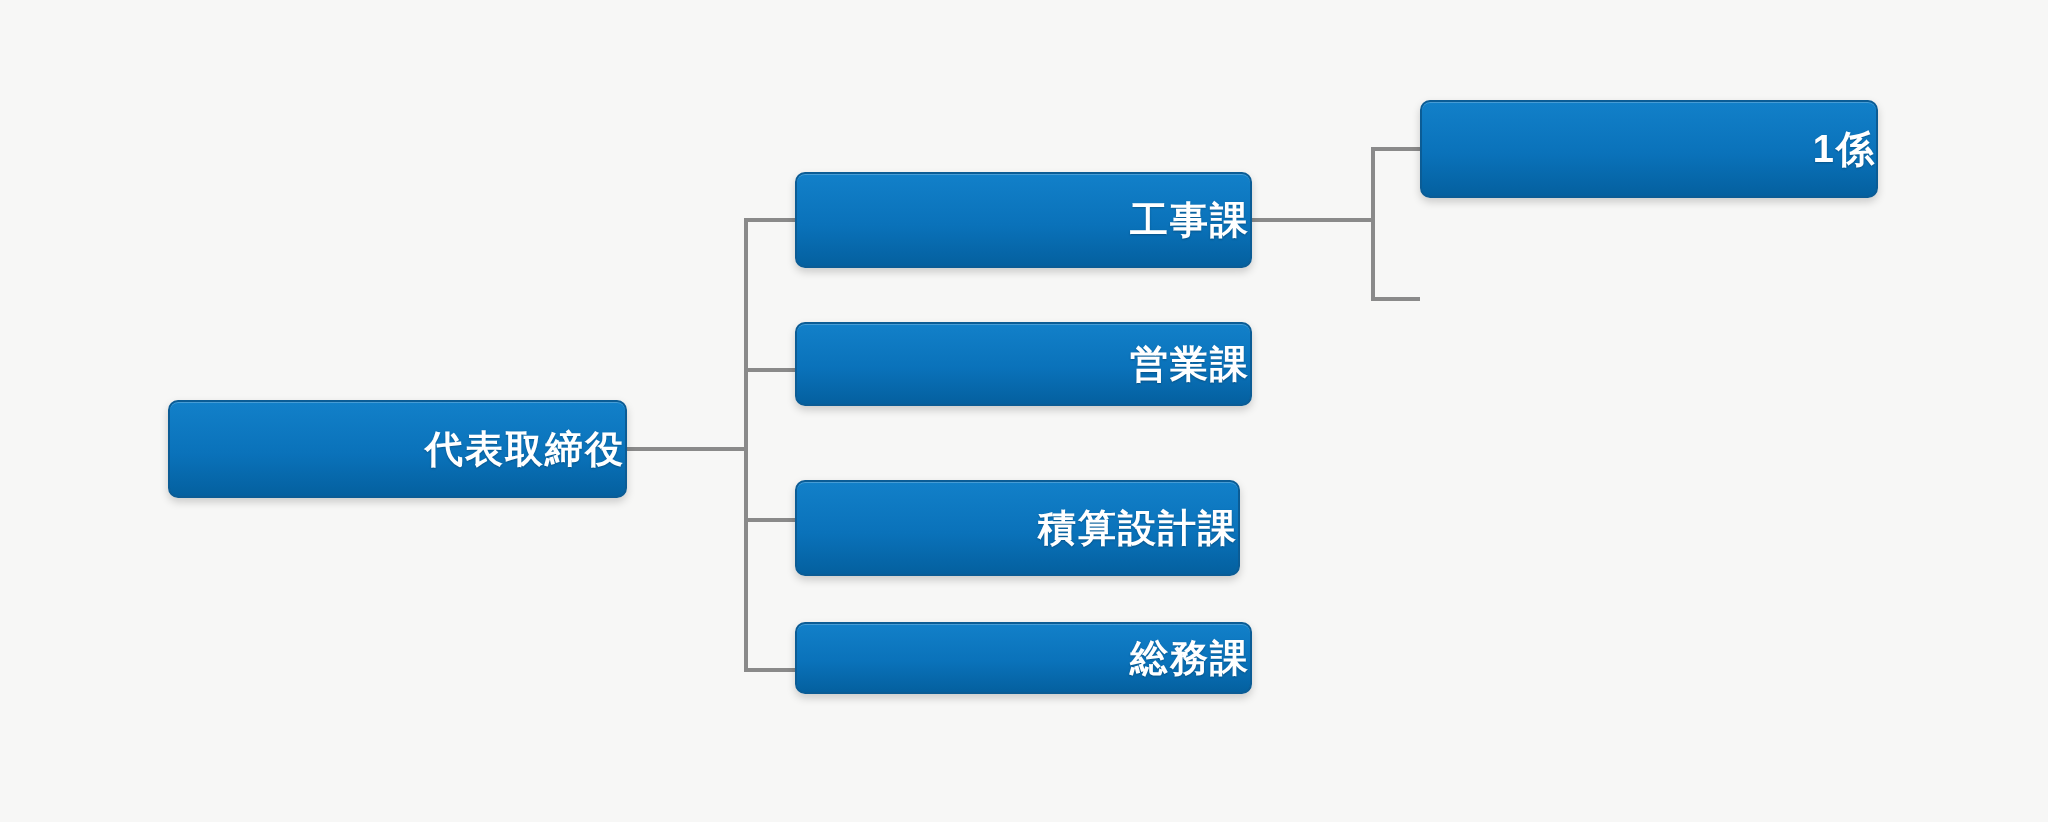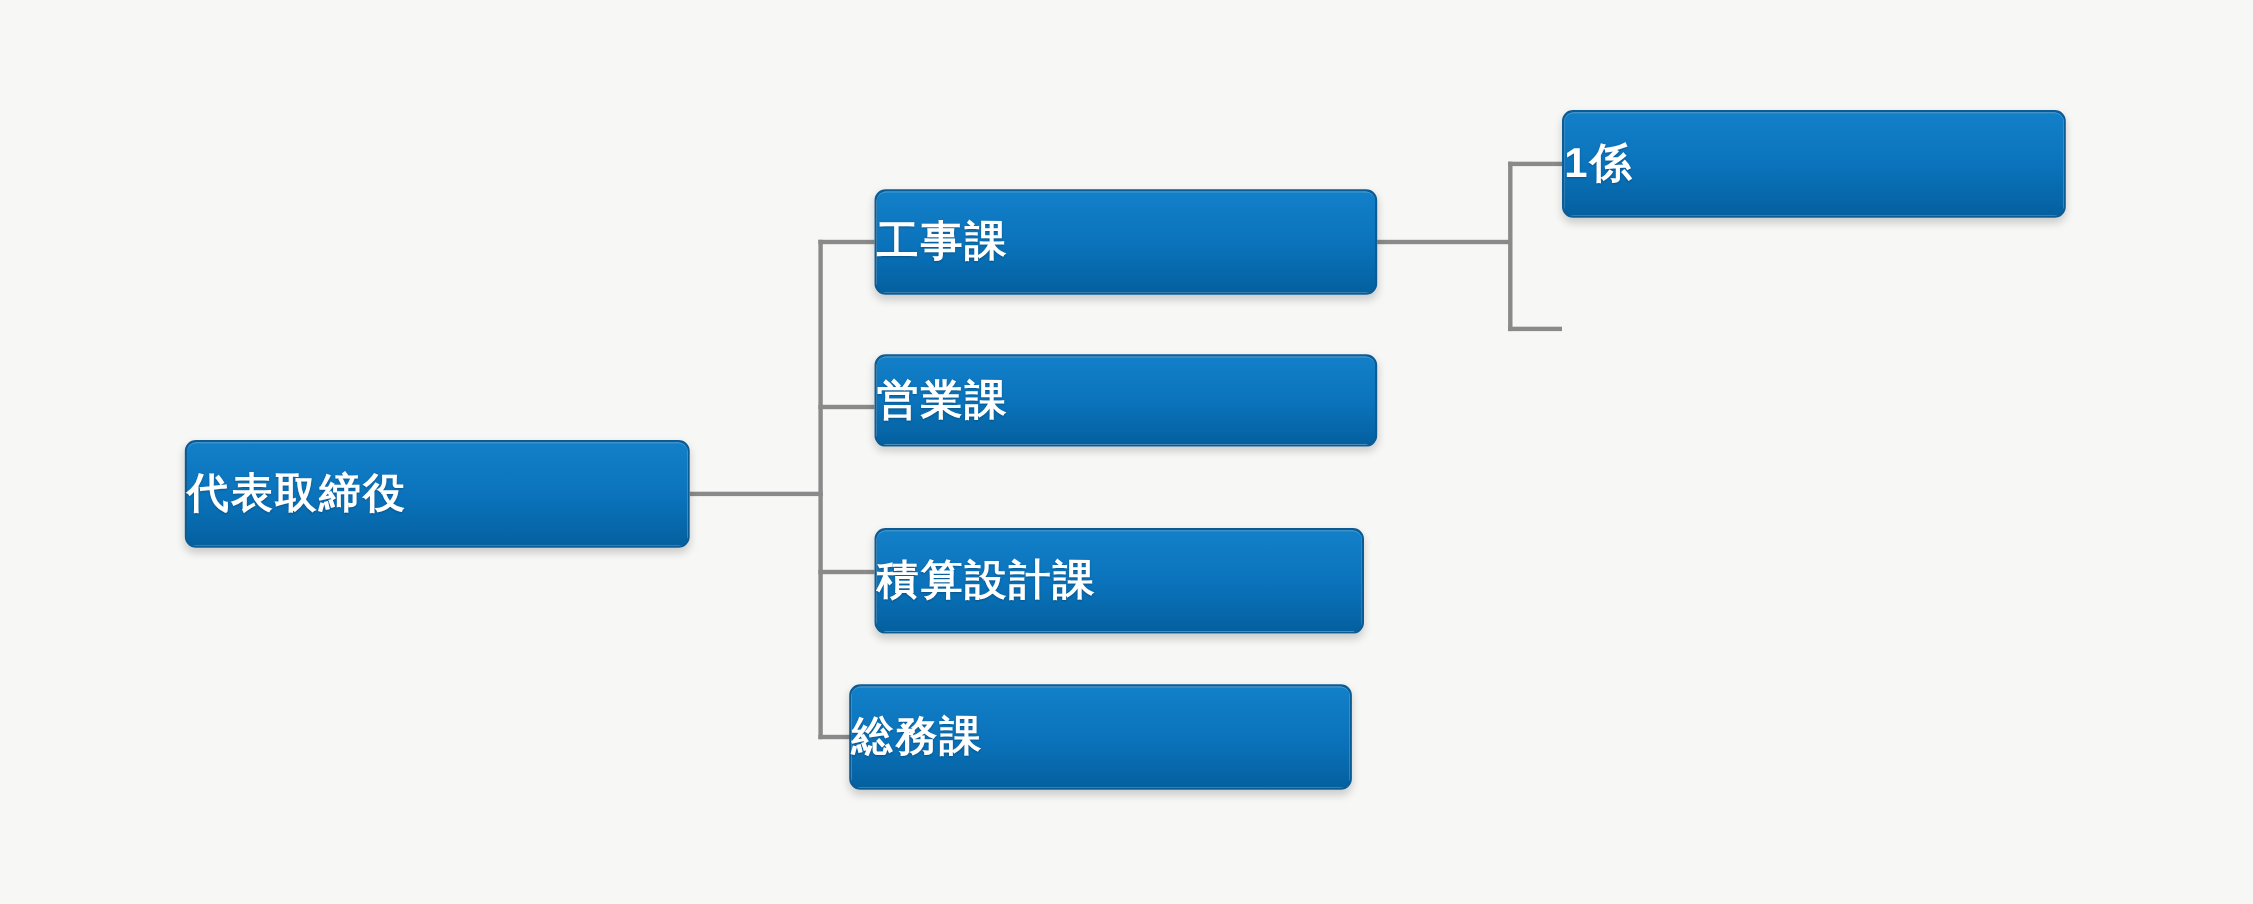--- a/index.html
+++ b/index.html
@@ -17,21 +17,21 @@
   .org-canvas {
     position: absolute;
     left: 0; top: 0;
     width: 2048px;
     height: 822px;
   }
   .node {
     position: absolute;
     display: flex;
     align-items: center;
-    justify-content: flex-start;
+    justify-content: flex-end;
     box-sizing: border-box;
     color: var(--label-text, #ffffff);
     font-weight: bold;
     font-size: 38px;
     letter-spacing: 2px;
     line-height: 1;
     text-align: center;
     background: linear-gradient(180deg,
       var(--box-gradient-top, #1280c9) 0%,
       var(--box-gradient-mid, #0a72ba) 55%,
@@ -43,21 +43,21 @@
   }
   .connector {
     position: absolute;
     background: var(--connector, #8a8a8a);
   }
   
   #node-president        { left: 168px;  top: 400px; width: 459px; height: 98px; }
   #node-construction     { left: 795px;  top: 172px; width: 457px; height: 96px; }
   #node-sales            { left: 795px;  top: 322px; width: 457px; height: 84px; }
   #node-estimation       { left: 795px;  top: 480px; width: 445px; height: 96px; }
-  #node-general-affairs  { left: 772px;  top: 622px; width: 457px; height: 96px; }
+  #node-general-affairs  { left: 795px;  top: 622px; width: 457px; height: 72px; }
   #node-team-1           { left: 1420px; top: 100px; width: 458px; height: 98px; }
   #node-team-2           { left: 1420px; top: 250px; width: 458px; height: 98px; }
   
   #conn-root-stem        { left: 627px;  top: 447px; width: 121px; height: 4px; }
   #conn-trunk-1          { left: 744px;  top: 218px; width: 4px;   height: 454px; }
   #conn-branch-construction    { left: 744px;  top: 218px; width: 51px; height: 4px; }
   #conn-branch-sales           { left: 744px;  top: 368px; width: 51px; height: 4px; }
   #conn-branch-estimation      { left: 744px;  top: 518px; width: 51px; height: 4px; }
   #conn-branch-general-affairs { left: 744px;  top: 668px; width: 51px; height: 4px; }
   #conn-construction-stem { left: 1252px; top: 218px; width: 121px; height: 4px; }

